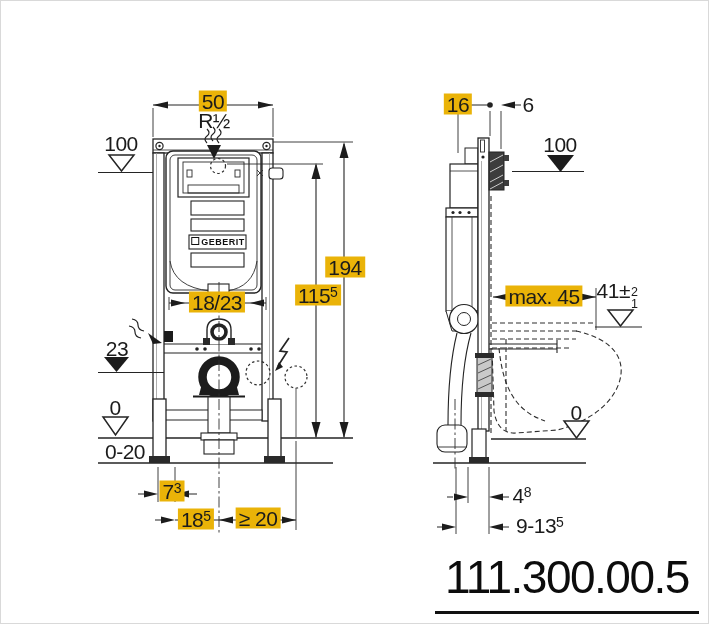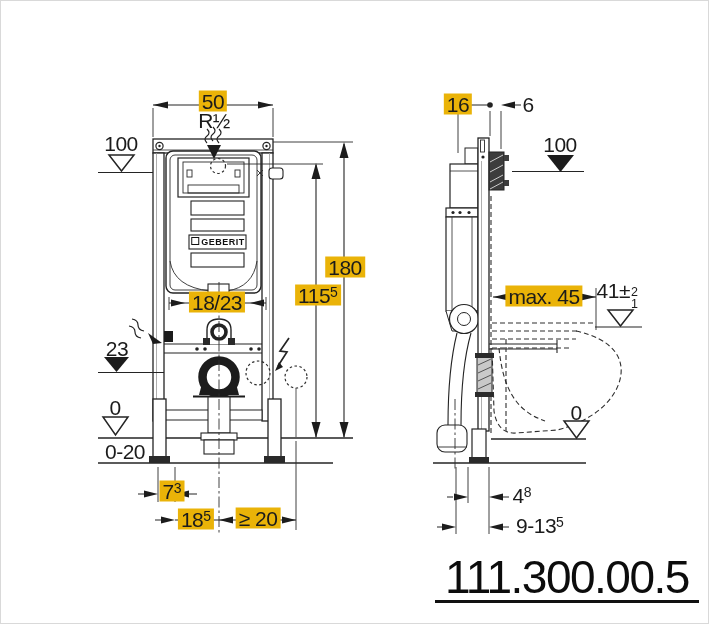--- a/index.html
+++ b/index.html
@@ -39,21 +39,21 @@
   }
   .brandband{
     position:absolute;transform:translate(-50%,-50%);
     display:flex;align-items:flex-start;gap:2px;
     font-size:9px;font-weight:bold;letter-spacing:.5px;color:#111;
   }
   .sq{width:6px;height:6px;border:1.5px solid #111;display:inline-block;}
   .article{
     position:absolute;left:434px;top:553px;width:264px;text-align:center;
     font-size:46px;letter-spacing:-1.5px;line-height:1;color:#0c0c0c;
-    border-bottom:3.5px solid #111;padding-bottom:0;
+    border-bottom:3.5px solid #111;padding-bottom:11px;
   }
 </style>
 </head>
 <body>
 
 <div class="canvas">
 
 <svg width="709" height="624" viewBox="0 0 709 624">
 
   <g>
@@ -317,21 +317,21 @@
       <polygon points="455,526 441,522.5 441,529.5" fill="#1c1c1c"></polygon>
       <polygon points="488,526 502,522.5 502,529.5" fill="#1c1c1c"></polygon>
       <line x1="502" y1="526" x2="508" y2="526" class="s10"></line>
     </g>
   </g>
 </svg>
 
 <span class="lbl bg" style="left:212px;top:100px">50</span>
 <span class="lbl" style="left:213px;top:119px">R½</span>
 <span class="lbl" style="left:120px;top:142px">100</span>
-<span class="lbl bg" style="left:344px;top:266px">180</span>
+<span class="lbl bg" style="left:344px;top:266px">194</span>
 <span class="lbl bg" style="left:317px;top:294px"><span>115</span><span class="sup">5</span></span>
 <span class="lbl bg" style="left:216px;top:301px">18/23</span>
 <span class="lbl" style="left:116px;top:347px">23</span>
 <span class="lbl" style="left:114px;top:406px">0</span>
 <span class="lbl" style="left:124px;top:450px">0-20</span>
 <span class="lbl bg" style="left:171px;top:490px"><span>7</span><span class="sup">3</span></span>
 <span class="lbl bg" style="left:195px;top:518px"><span>18</span><span class="sup">5</span></span>
 <span class="lbl bg" style="left:257px;top:517px">≥ 20</span>
 
 <span class="lbl bg" style="left:457px;top:103px">16</span>

